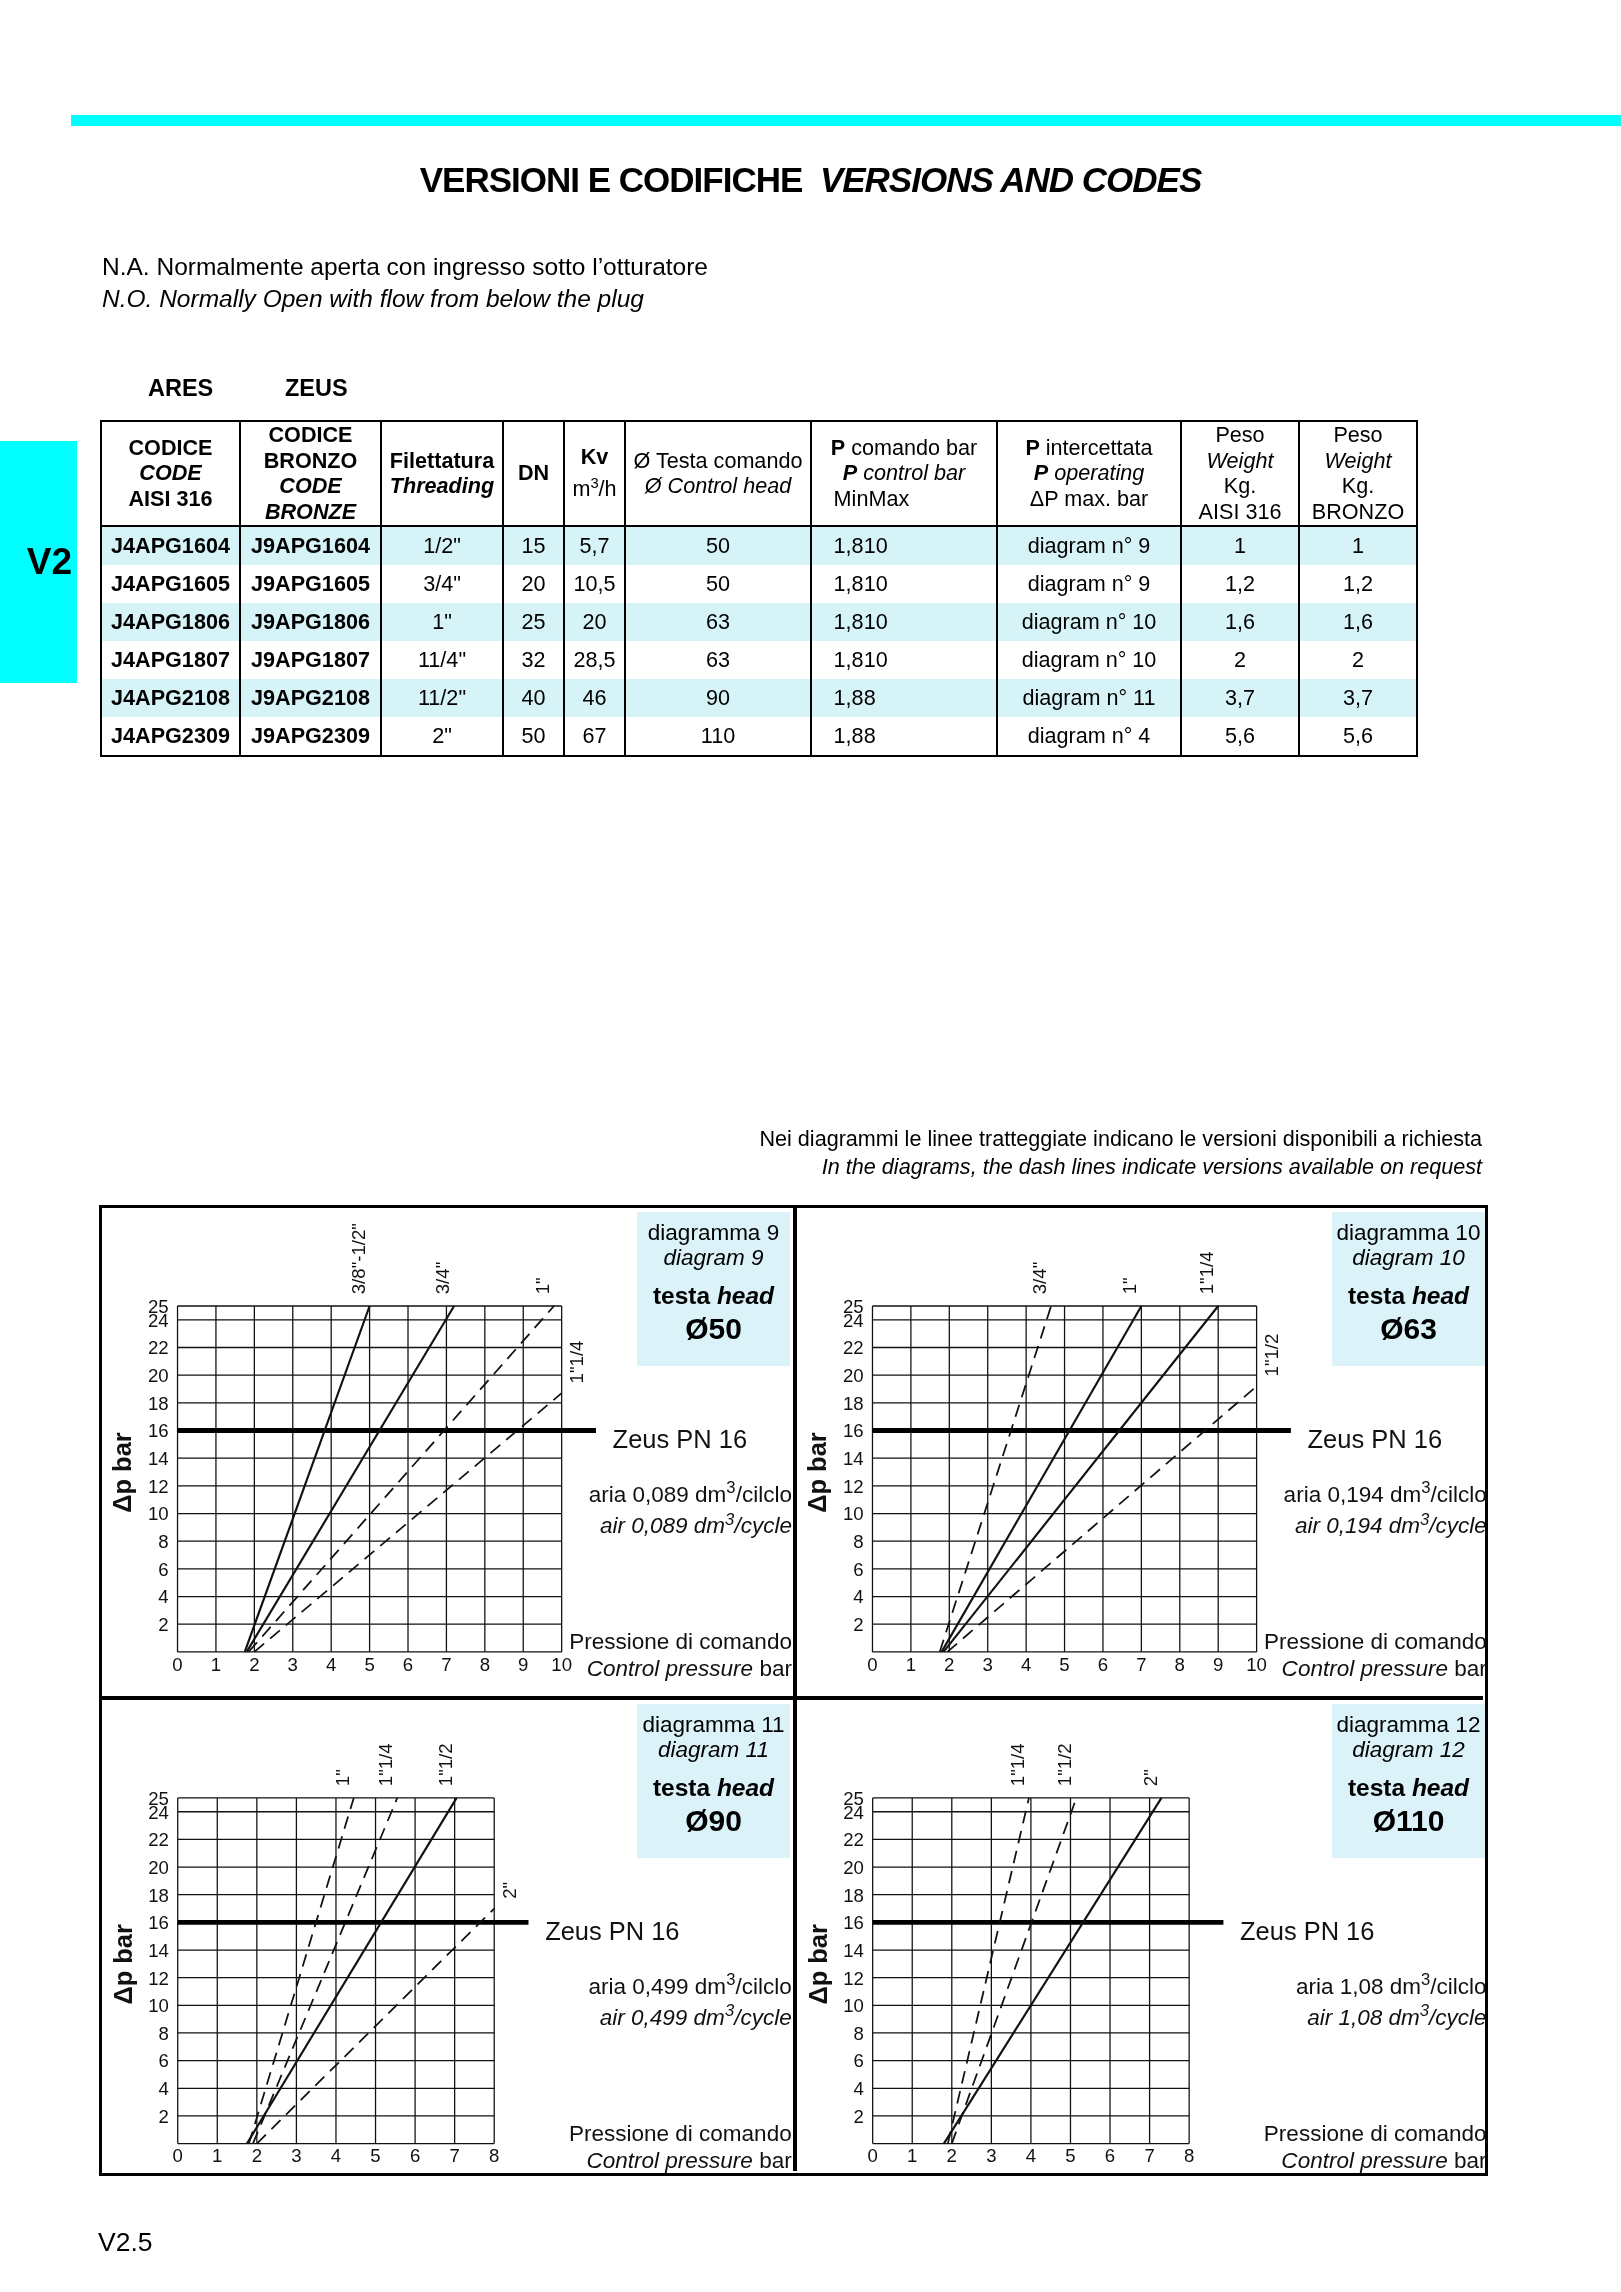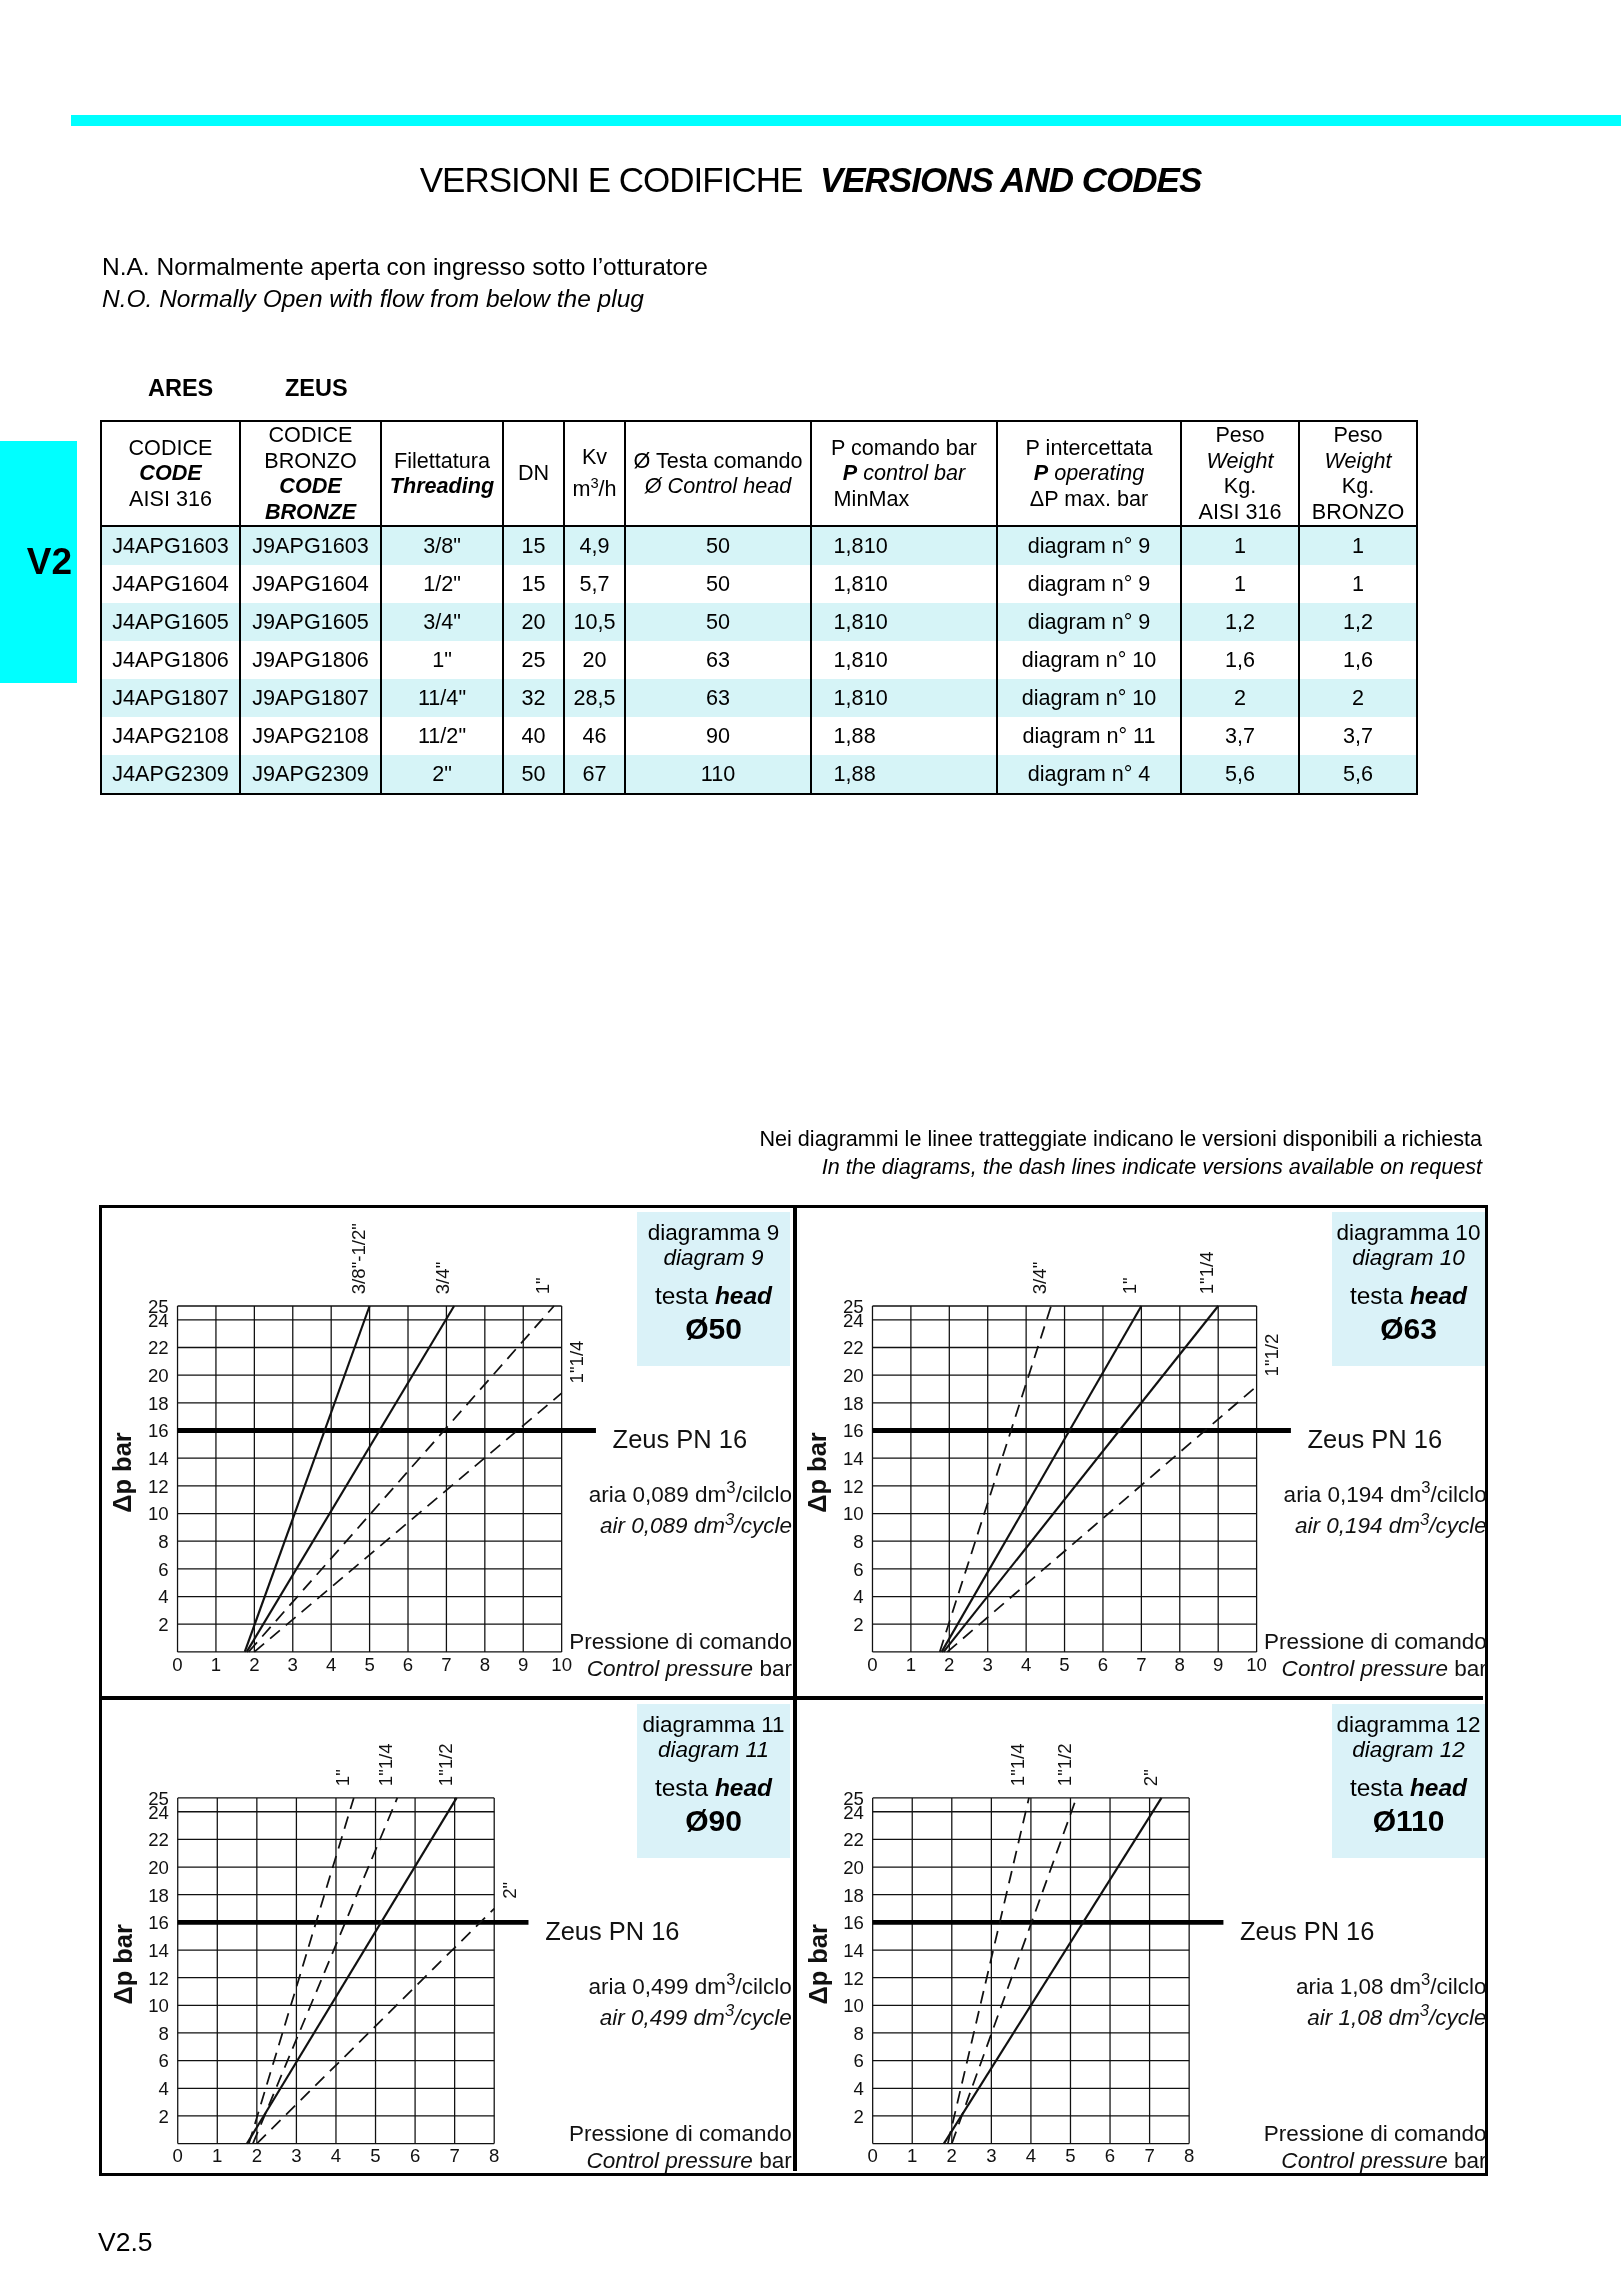--- a/index.html
+++ b/index.html
@@ -6,21 +6,21 @@
     --accent:#00ffff;
     --rowbg:#d6f4f7;
     --badge:#daf2f8;
   }
   html,body{margin:0;padding:0;}
   body{
     width:1621px;height:2293px;position:relative;background:#ffffff;
     font-family:"Liberation Sans",sans-serif;color:#000;
     -webkit-font-smoothing:antialiased;
   }
-  .b{font-weight:normal}
+  .b{font-weight:bold}
   .i{font-style:italic}
   .bi{font-weight:bold;font-style:italic}
 
   .topbar{position:absolute;left:71px;top:115px;width:1551px;height:10.8px;background:var(--accent);}
 
   .page-title{position:absolute;left:0;top:160px;width:1621px;text-align:center;
     font-size:35px;font-weight:bold;letter-spacing:-1px;white-space:nowrap;}
   .page-title .gap{display:inline-block;width:17.6px;}
 
   .na-block{position:absolute;left:102px;top:251px;font-size:24.5px;line-height:32px;}
@@ -169,37 +169,20 @@
           <div class="hstack">
         <div>Peso</div>
             <div class="i">Weight</div>
             <div>Kg.</div>
             <div>BRONZO</div>
           </div>
         </th>
     </tr>
   </thead>
   <tbody>
-      <tr>
-        <td class="b">J4APG1603</td>
-        <td class="b">J9APG1603</td>
-        <td>3/8"</td>
-        <td>15</td>
-        <td>4,9</td>
-        <td>50</td>
-        <td>
-          <div class="mm">
-            <span>1,8</span>
-            <span>10</span>
-          </div>
-        </td>
-        <td>diagram n° 9</td>
-        <td>1</td>
-        <td>1</td>
-      </tr>
       <tr>
         <td class="b">J4APG1604</td>
         <td class="b">J9APG1604</td>
         <td>1/2"</td>
         <td>15</td>
         <td>5,7</td>
         <td>50</td>
         <td>
           <div class="mm">
             <span>1,8</span>

